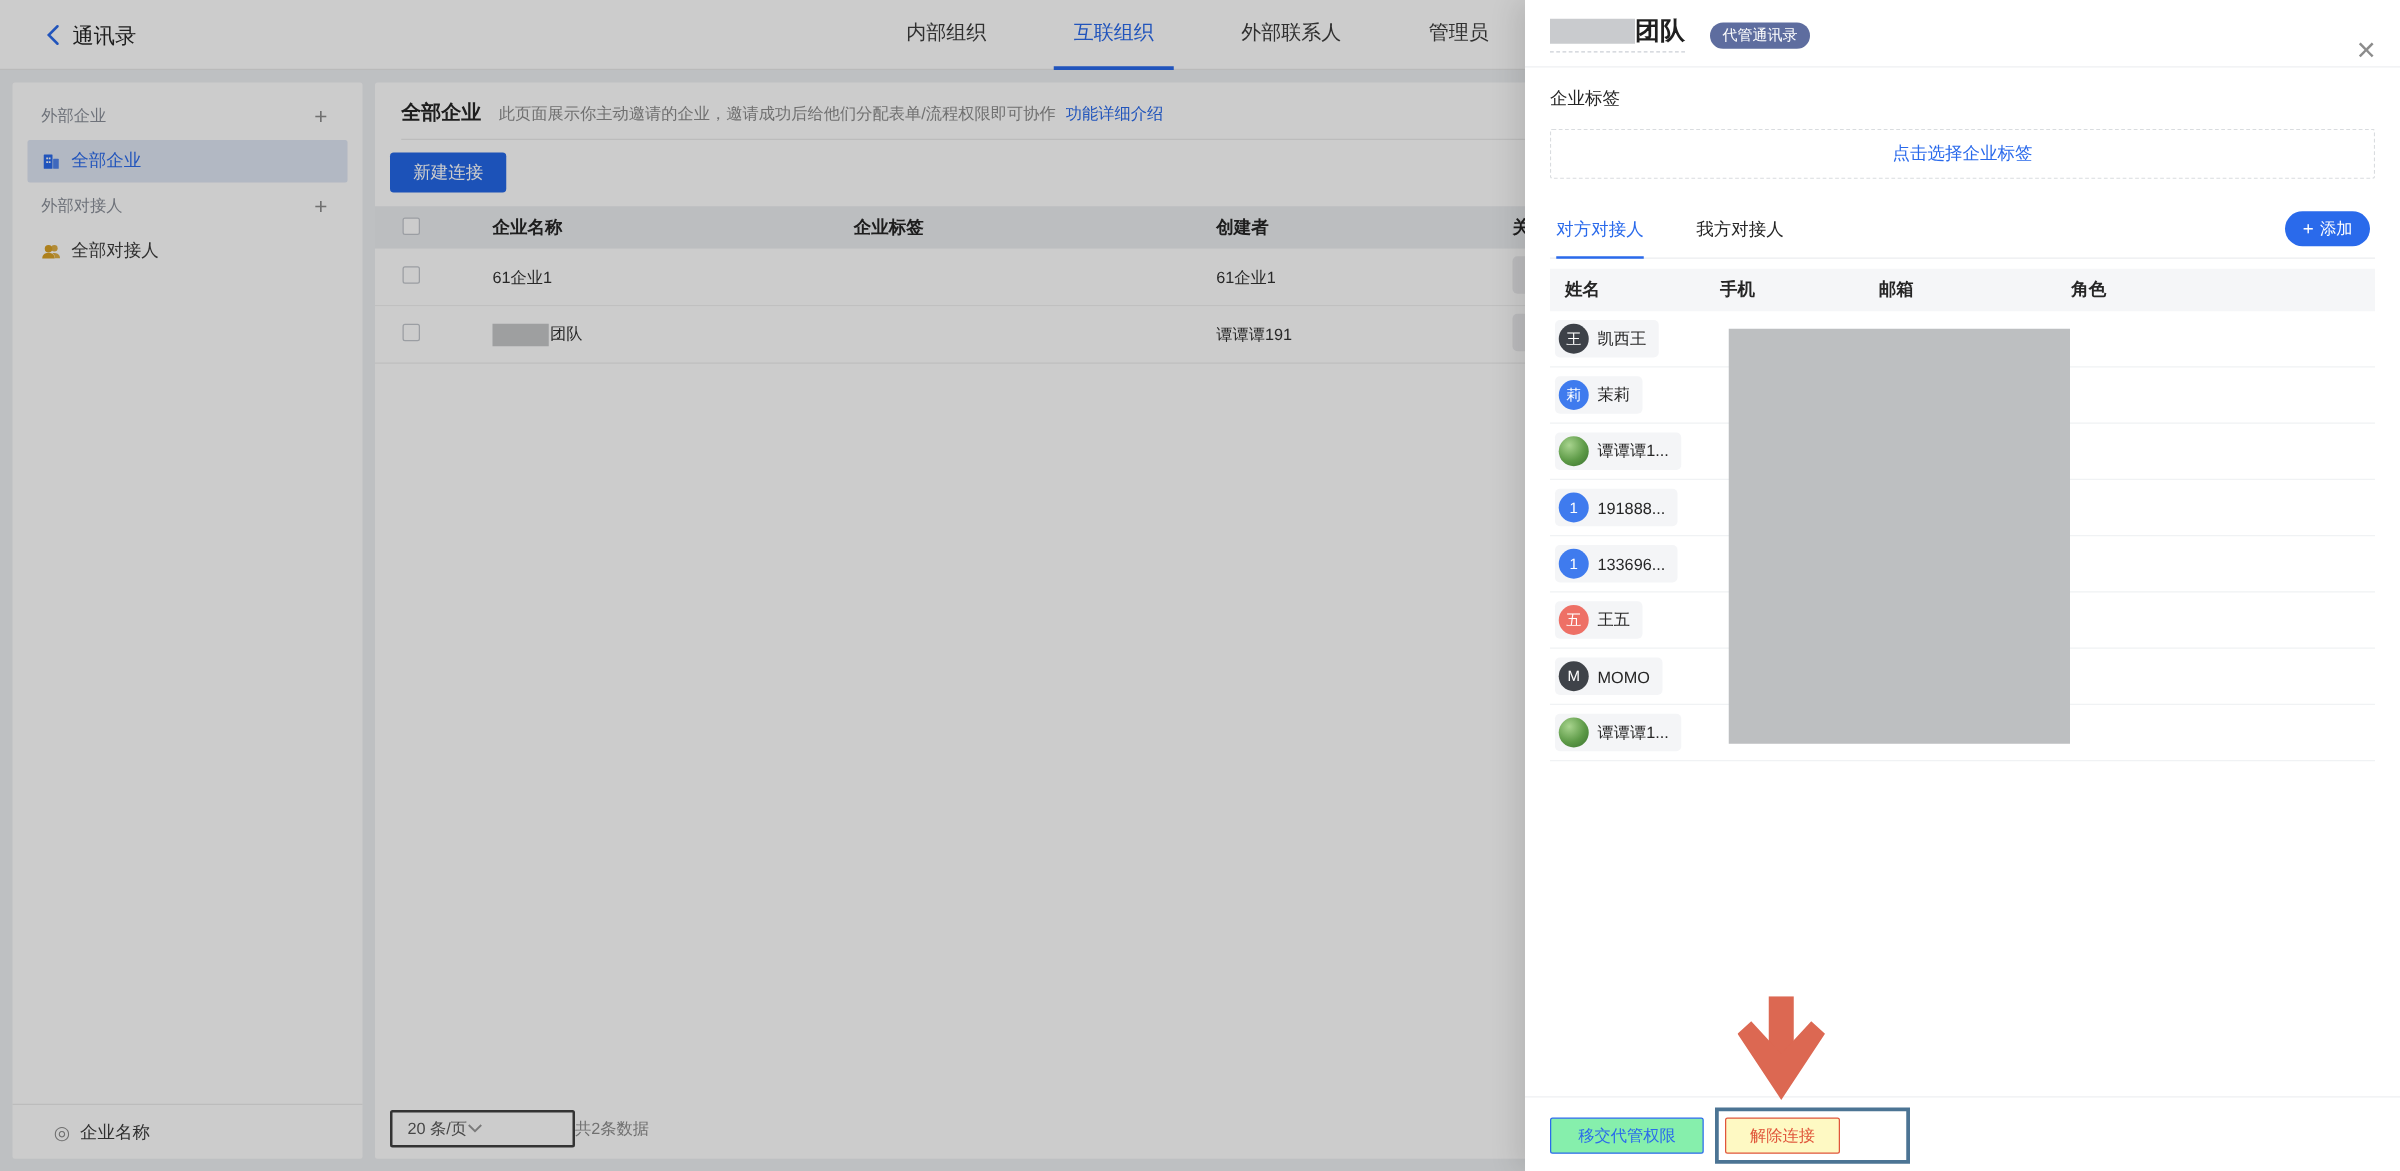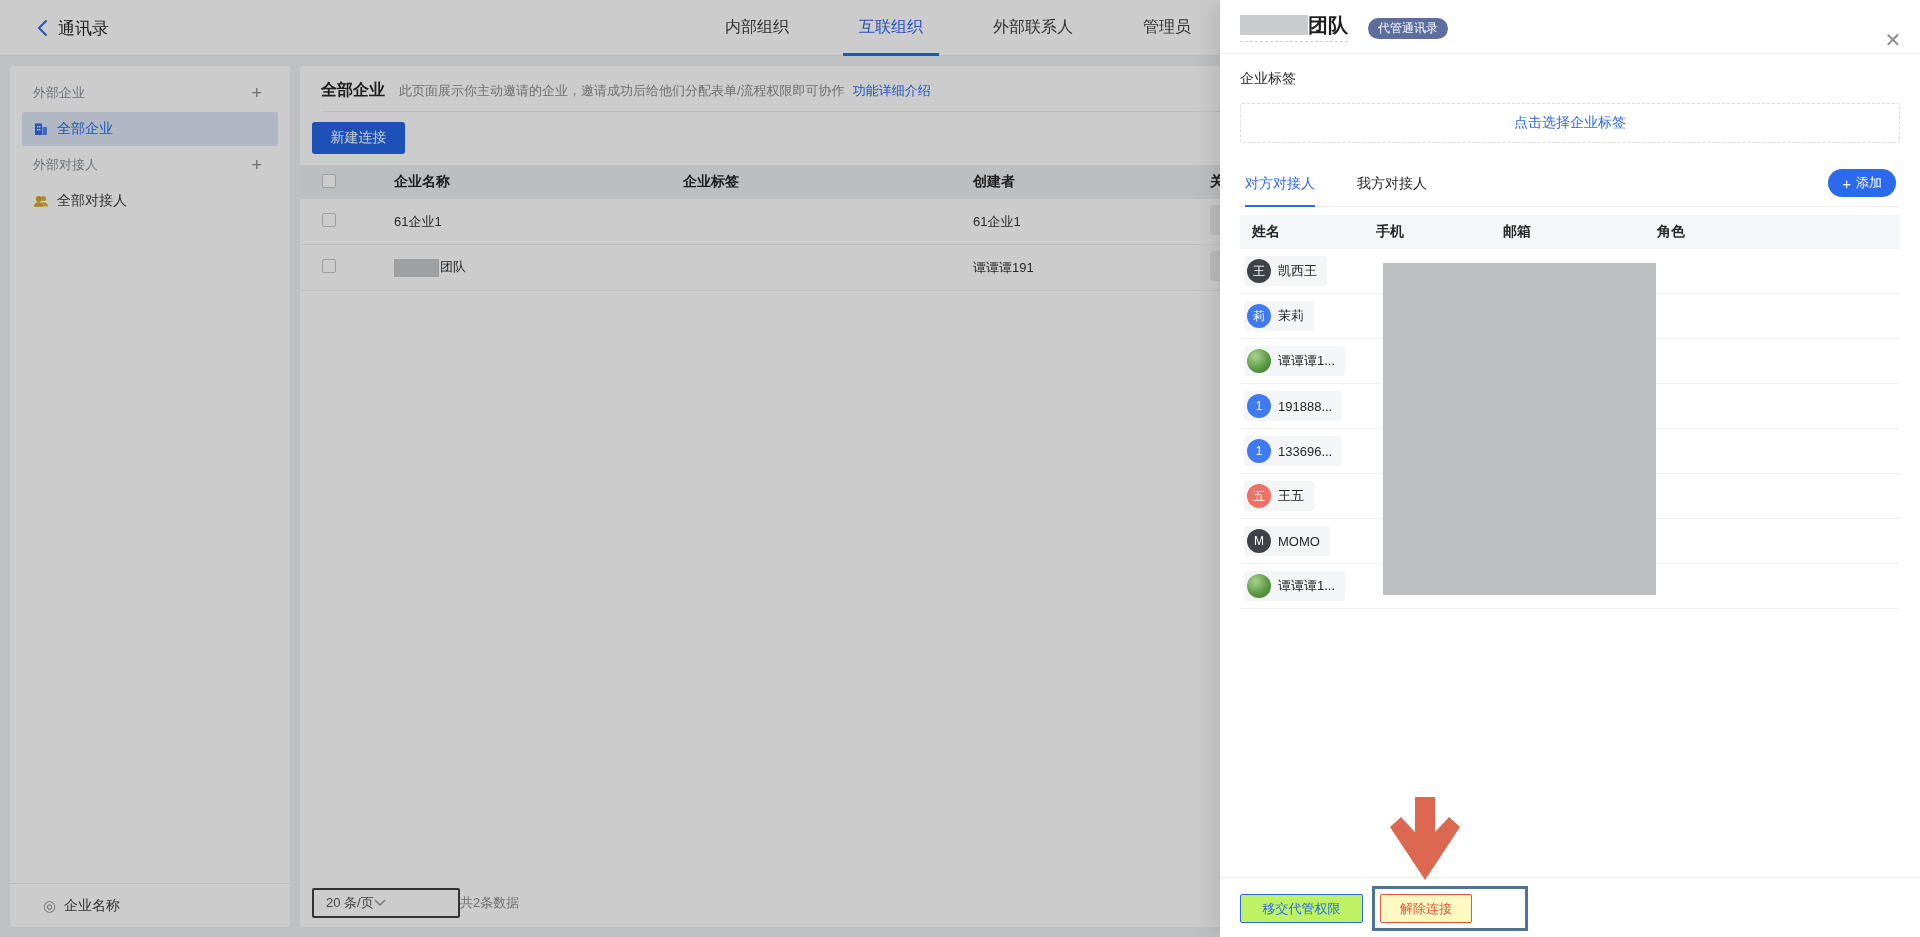--- a/index.html
+++ b/index.html
@@ -89,21 +89,21 @@
   .c-row { height:45px; border-bottom:1px solid #f0f2f4; display:flex; align-items:center; }
   .c-chip { display:inline-flex; align-items:center; gap:7px; background:#f4f5f7; border-radius:4px;
             padding:3px 10px 3px 3px; margin-left:4px; cursor:pointer; }
   .avatar { width:24px; height:24px; border-radius:50%; color:#fff; font-size:12px;
             display:flex; align-items:center; justify-content:center; flex:none; }
   .avatar.photo { background:radial-gradient(circle at 35% 30%, #a8d48e 0%, #5d9a47 55%, #39702e 100%); }
   .c-name { font-size:13px; color:#262626; }
   .censor-big { position:absolute; left:143px; top:14px; width:273px; height:332px; background:#bdbfc1; z-index:3; }
 
   .d-footer { position:absolute; left:0; right:0; bottom:0; height:60px; border-top:1px solid #eef0f2; background:#fff; }
-  .btn-outline-blue { position:absolute; left:20px; top:16px; width:123px; height:29px; background:#bef264;
+  .btn-outline-blue { position:absolute; left:20px; top:16px; width:123px; height:29px; background:#86efac;
                       border:1px solid #2a6aeb; color:#2a6aeb; font-size:13px; border-radius:2px; cursor:pointer; }
   .btn-outline-danger { position:absolute; left:160px; top:16px; width:92px; height:29px; background:#fef9c3;
                         border:1px solid #e0563b; color:#e0563b; font-size:13px; border-radius:2px; cursor:pointer; }
   .annotate-box { position:absolute; left:152px; top:8px; width:156px; height:45px; border:3px solid #4c7494; pointer-events:none; }
   .annotate-arrow { position:absolute; left:170px; top:797px; width:70px; height:84px; z-index:21; pointer-events:none; }
 
   svg { display:block; }
 </style>
 </head>
 <body>

